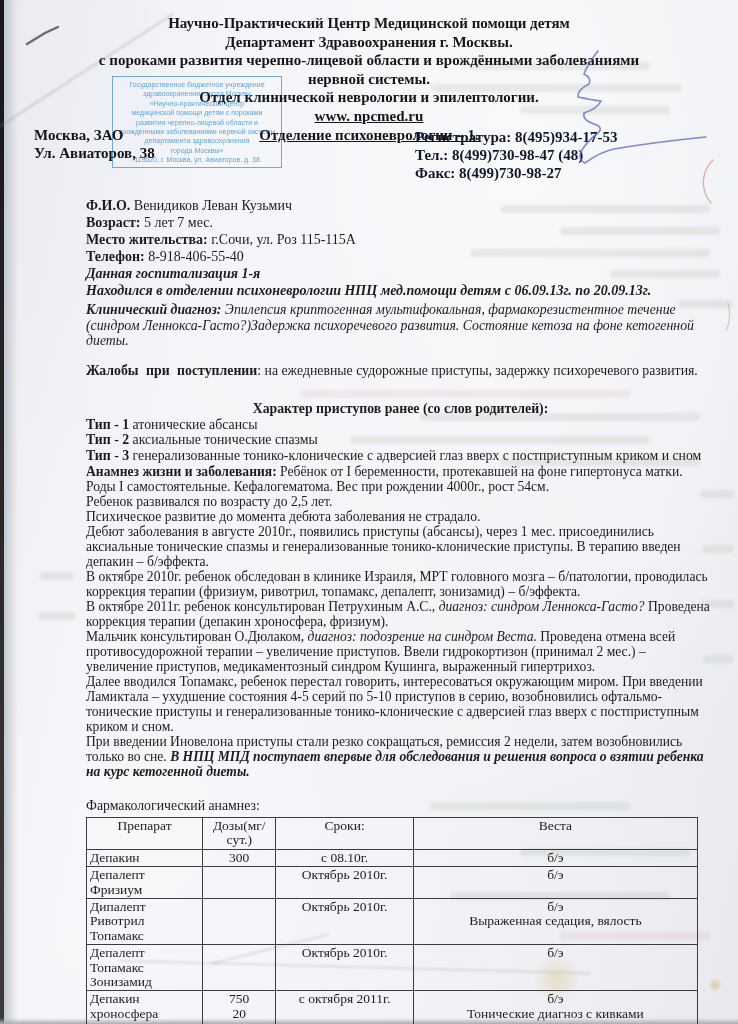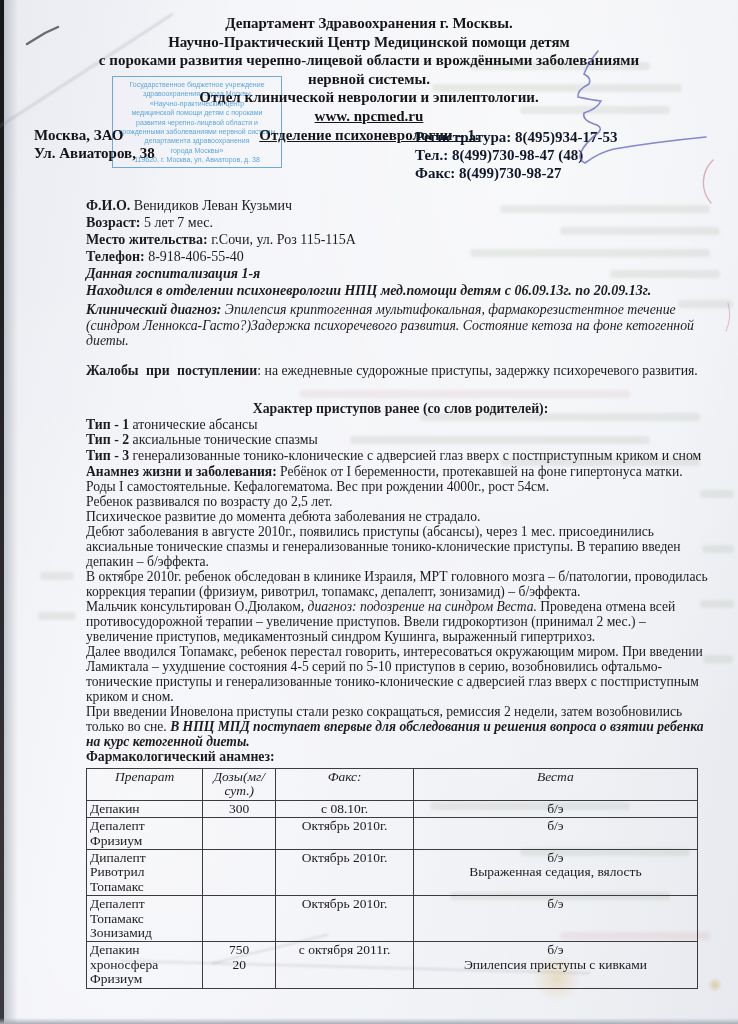--- a/index.html
+++ b/index.html
@@ -31,25 +31,25 @@
   .docnum{position:absolute;left:342px;top:158px;z-index:3;font-weight:bold;font-size:16px;letter-spacing:.4px;color:#141418;}
 
   .body-block{position:absolute;left:86px;top:197px;width:629px;z-index:3;color:#1c1c20;}
   .pt-line{font-size:14px;line-height:17px;}
   .s-b{font-weight:bold;text-align:center;} .s-i{font-style:italic;} .s-bi{font-weight:bold;font-style:italic;}
   .diag{margin-top:3px;font-size:13.8px;line-height:15.6px;font-style:italic;}
   .compl{margin-top:14px;font-size:13.8px;line-height:16px;}
   .compl .lbl{font-weight:bold;word-spacing:4px;}
   .seiz{margin-top:22px;font-size:13.8px;line-height:15.8px;}
   .anam{font-size:13.6px;line-height:15px;}
-  .pharm-title{margin-top:0;font-size:13.8px;font-weight:bold;line-height:16px;}
+  .pharm-title{margin-top:19px;font-size:13.8px;font-weight:normal;line-height:16px;}
   table.pharm{border-collapse:collapse;margin-top:3px;width:612px;table-layout:fixed;}
   table.pharm th,table.pharm td{border:1.4px solid #3b3b40;font-weight:normal;
     font-size:13.5px;line-height:14.4px;padding:1px 3px;vertical-align:top;color:#1c1c20;}
-  table.pharm th{text-align:center;font-style:italic;}
+  table.pharm th{text-align:center;}
   td.c-drug{text-align:left;padding-left:8px;}
   td.c-dose,td.c-date,td.c-eff{text-align:center;}
   .marks{position:absolute;inset:0;z-index:5;pointer-events:none;}
 </style>
 </head>
 <body>
 
 <div id="scan">
   <div class="paper"></div>
   <div class="edge-left"></div>
@@ -92,22 +92,22 @@
       <div>медицинской помощи детям с пороками</div>
       <div>развития черепно-лицевой области и</div>
       <div>врожденными заболеваниями нервной системы</div>
       <div>департамента здравоохранения</div>
       <div>города Москвы»</div>
       <div>119620, г. Москва, ул. Авиаторов, д. 38</div>
     </div>
 
   <div class="hdr">
     <div id="hdr-lines">
+        <div>Научно-Практический Центр Медицинской помощи детям</div>
         <div>Департамент Здравоохранения г. Москвы.</div>
-        <div>Научно-Практический Центр Медицинской помощи детям</div>
         <div>с пороками развития черепно-лицевой области и врождёнными заболеваниями</div>
         <div>нервной системы.</div>
         <div>Отдел клинической неврологии и эпилептологии.</div>
       </div>
     <div class="u">www. npcmed.ru</div>
     <div class="u">Отделение психоневрологии – 1.</div>
   </div>
 
   <div class="addr" id="addr">
       <div>Москва, ЗАО</div>
@@ -145,38 +145,39 @@
           <div><span class="s-b">Тип - 3</span><span> генерализованные тонико-клонические с адверсией глаз вверх с постприступным криком и сном</span></div>
         </div>
     </div>
 
     <div class="anam" id="anamnesis">
         <div class="para"><span class="s-b">Анамнез жизни и заболевания:</span><span> Ребёнок от I беременности, протекавшей на фоне гипертонуса матки. Роды I самостоятельные. Кефалогематома. Вес при рождении 4000г., рост 54см.</span></div>
         <div class="para"><span>Ребенок развивался по возрасту до 2,5 лет.</span></div>
         <div class="para"><span>Психическое развитие до момента дебюта заболевания не страдало.</span></div>
         <div class="para"><span>Дебют заболевания в августе 2010г., появились приступы (абсансы), через 1 мес. присоединились аксиальные тонические спазмы и генерализованные тонико-клонические приступы. В терапию введен депакин – б/эффекта.</span></div>
         <div class="para"><span>В октябре 2010г. ребенок обследован в клинике Израиля, МРТ головного мозга – б/патологии, проводилась коррекция терапии (фризиум, ривотрил, топамакс, депалепт, зонизамид) – б/эффекта.</span></div>
+        <div class="para"><span>В октябре 2011г. ребенок консультирован Петрухиным А.С., </span><span class="s-i">диагноз: синдром Леннокса-Гасто?</span><span> Проведена коррекция терапии (депакин хроносфера, фризиум).</span></div>
         <div class="para"><span>Мальчик консультирован О.Дюлаком, </span><span class="s-i">диагноз: подозрение на синдром Веста.</span><span> Проведена отмена всей противосудорожной терапии – увеличение приступов. Ввели гидрокортизон (принимал 2 мес.) – увеличение приступов, медикаментозный синдром Кушинга, выраженный гипертрихоз.</span></div>
         <div class="para"><span>Далее вводился Топамакс, ребенок перестал говорить, интересоваться окружающим миром. При введении Ламиктала – ухудшение состояния 4-5 серий по 5-10 приступов в серию, возобновились офтальмо-тонические приступы и генерализованные тонико-клонические с адверсией глаз вверх с постприступным криком и сном.</span></div>
         <div class="para"><span>При введении Иновелона приступы стали резко сокращаться, ремиссия 2 недели, затем возобновились только во сне. </span><span class="s-bi">В НПЦ МПД поступает впервые для обследования и решения вопроса о взятии ребенка на курс кетогенной диеты.</span></div>
       </div>
 
     <div class="pharm-title">Фармакологический анамнез:</div>
     <table class="pharm">
       <colgroup id="pharm-cols">
           <col style="width: 19%;">
           <col style="width: 12%;">
           <col style="width: 22.5%;">
           <col style="width: 46.5%;">
         </colgroup>
       <thead>
           <tr id="pharm-head">
             <th>Препарат</th>
             <th>Дозы(мг/сут.)</th>
-            <th>Факс:</th>
+            <th>Сроки:</th>
             <th>Веста</th>
           </tr>
         </thead>
       <tbody id="pharm-body">
           <tr>
             <td class="c-drug">
               <div>Депакин</div>
             </td>
             <td class="c-dose">
               <div>300</div>
@@ -237,21 +238,21 @@
             </td>
             <td class="c-dose">
               <div>750</div>
               <div>20</div>
             </td>
             <td class="c-date">
               <div>с октября 2011г.</div>
             </td>
             <td class="c-eff">
               <div>б/э</div>
-              <div>Эпилепсия приступы с кивками</div>
+              <div>Тонические диагноз с кивками</div>
             </td>
           </tr>
         </tbody>
     </table>
   </div>
 
   <svg class="marks" width="738" height="1024" viewBox="0 0 738 1024">
     <path d="M27,44 L45,33 L58,27" fill="none" stroke="#54545a" stroke-width="2.4" stroke-linecap="round" opacity="0.85"></path>
     <path d="M598,51 Q588,63 584,74 Q592,78 589,84 Q577,90 578,97 Q592,100 601,101 Q597,109 584,113 Q582,120 594,124 Q604,127 598,133 Q586,142 581,152 Q578,160 585,163 Q600,152 614,149 Q655,142 706,137" fill="none" stroke="#5f62c0" stroke-width="1.6" stroke-linecap="round" opacity="0.75"></path>
     <path d="M713,160 C701,172 700,190 711,203" fill="none" stroke="#d08896" stroke-width="1.4" stroke-linecap="round" opacity="0.65"></path>

